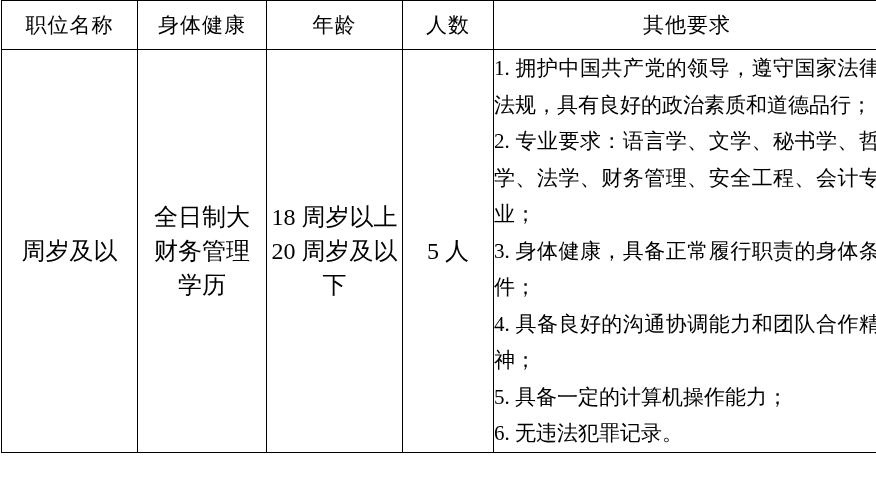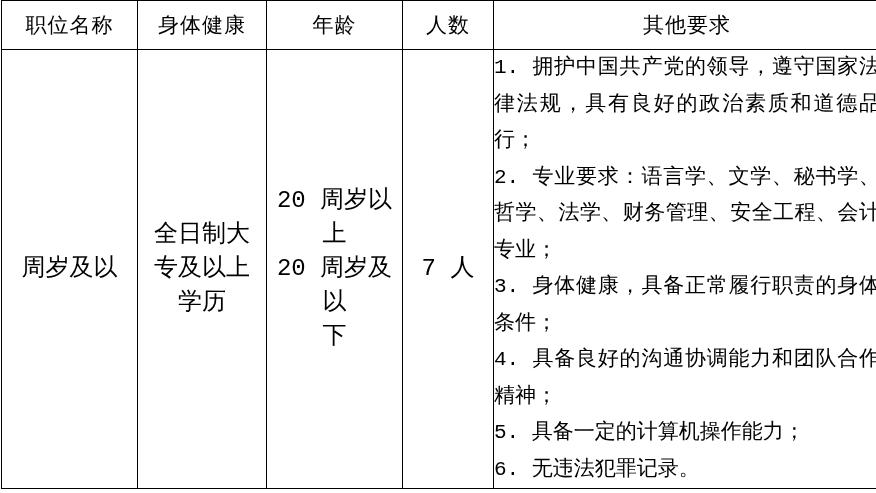--- a/index.html
+++ b/index.html
@@ -12,21 +12,20 @@
     height: 493px;
     font-family: "Liberation Serif", "DejaVu Serif", serif;
     color: #000000;
     overflow: hidden;
   }
   .sheet {
     width: 876px;
     height: 493px;
     position: relative;
     box-sizing: border-box;
-    font-family: Liberation Mono, monospace;
   }
   table.job-table {
     border-collapse: collapse;
     width: 874px;
     margin: 0 0 0 1px;
     table-layout: fixed;
   }
   table.job-table th,
   table.job-table td {
     border: 1px solid #000000;
@@ -84,29 +83,29 @@
         <th class="col-age">年龄</th>
         <th class="col-count">人数</th>
         <th class="col-other">其他要求</th>
       </tr>
     </thead>
     <tbody>
       <tr>
         <td class="cell-center">周岁及以</td>
         <td class="cell-center">
           <span class="stack-line">全日制大</span>
-          <span class="stack-line">专及以上</span>
+          <span class="stack-line">财务管理</span>
           <span class="stack-line">学历</span>
         </td>
         <td class="cell-center">
-          <span class="stack-line">20 周岁以上</span>
+          <span class="stack-line">18 周岁以上</span>
           <span class="stack-line">20 周岁及以</span>
           <span class="stack-line">下</span>
         </td>
-        <td class="cell-center">7 人</td>
+        <td class="cell-center">5 人</td>
         <td class="cell-other">
           <ul class="req-list">
             <li>1. 拥护中国共产党的领导，遵守国家法律法规，具有良好的政治素质和道德品行；</li>
             <li>2. 专业要求：语言学、文学、秘书学、哲学、法学、财务管理、安全工程、会计专业；</li>
             <li>3. 身体健康，具备正常履行职责的身体条件；</li>
             <li>4. 具备良好的沟通协调能力和团队合作精神；</li>
             <li>5. 具备一定的计算机操作能力；</li>
             <li>6. 无违法犯罪记录。</li>
           </ul>
         </td>

